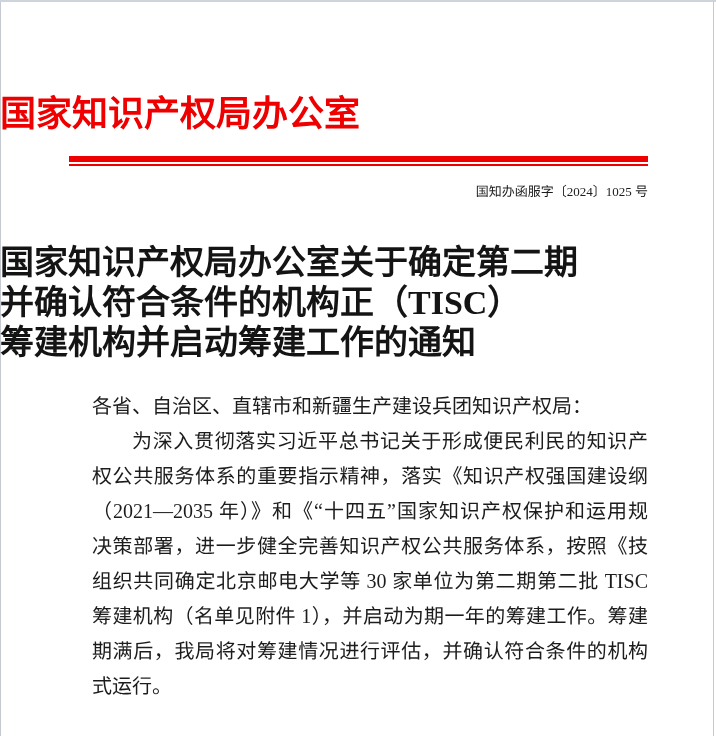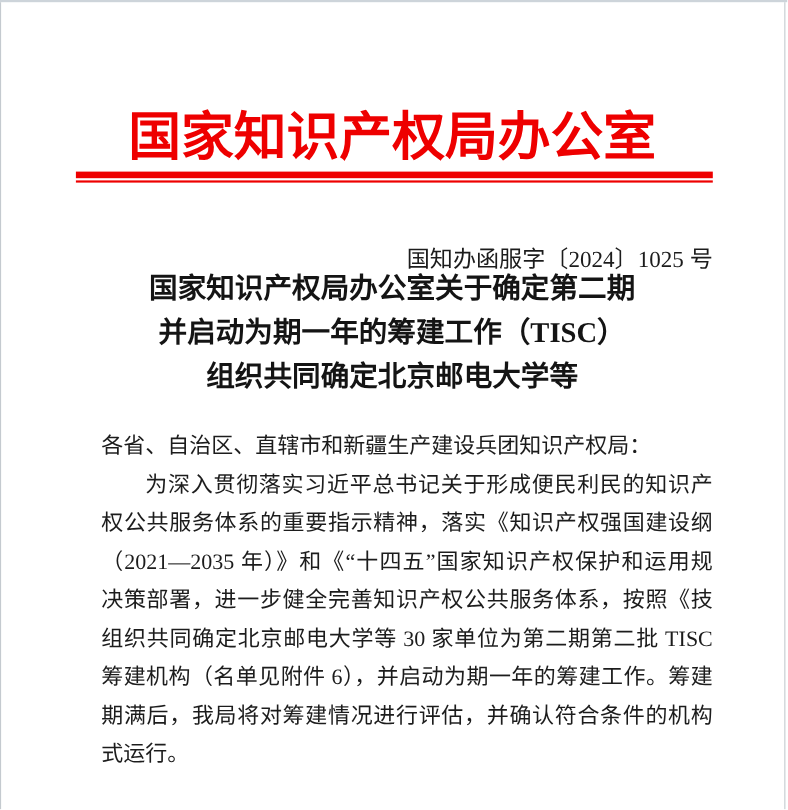--- a/index.html
+++ b/index.html
@@ -16,47 +16,46 @@
     font-family:"Liberation Serif","DejaVu Serif",serif;
     color:var(--ink);
   }
   
   .edge-top{position:absolute;top:0;left:0;width:716px;height:2px;background:#cdd4da;}
   .edge-left{position:absolute;top:2px;left:0;width:1px;height:734px;background:var(--page-edge);}
   .edge-right{position:absolute;top:2px;left:713px;width:1px;height:734px;background:var(--page-edge);}
 
   
   .issuer{
-    position:absolute;top:100px;left:0;width:713px;
-    text-align:center;
-    font-size:48px;line-height:52px;font-weight:700;
+    position:absolute;top:88px;left:0;width:713px;
+    text-align:left;
+    font-size:36px;line-height:52px;font-weight:700;
     color:var(--header-red);
     letter-spacing:0px;
     white-space:nowrap;
   }
   
   .red-rule{position:absolute;top:156px;left:69px;width:579px;}
   .red-rule .thick{height:6px;background:var(--header-red);}
   .red-rule .gap{height:2px;background:transparent;}
   .red-rule .thin{height:2px;background:var(--header-red);}
 
   
   .doc-no{
     position:absolute;top:180px;right:68px;
-    font-size:21px;line-height:24px;
+    font-size:13px;line-height:24px;
     color:var(--ink);
     white-space:nowrap;
-    margin-top:44px;
   }
 
   
   .title{
     position:absolute;top:243px;left:0;width:713px;
-    text-align:center;
-    font-size:26px;line-height:40px;font-weight:700;
+    text-align:left;
+    font-size:34px;line-height:40px;font-weight:700;
     color:#141414;
   }
   .title .t-line{white-space:nowrap;}
 
   
   .body-block{
     position:absolute;top:389px;left:92px;width:556px;
     font-size:20px;line-height:35px;
     color:var(--ink);
   }
@@ -79,29 +78,29 @@
   <div class="red-rule">
     <div class="thick"></div>
     <div class="gap"></div>
     <div class="thin"></div>
   </div>
 
   <div class="doc-no">国知办函服字〔2024〕1025 号</div>
 
   <div class="title">
     <div class="t-line">国家知识产权局办公室关于确定第二期</div>
-    <div class="t-line">并启动为期一年的筹建工作（TISC）</div>
-    <div class="t-line">组织共同确定北京邮电大学等</div>
+    <div class="t-line">并确认符合条件的机构正（TISC）</div>
+    <div class="t-line">筹建机构并启动筹建工作的通知</div>
   </div>
 
   <div class="body-block">
     <div class="b-line left">各省、自治区、直辖市和新疆生产建设兵团知识产权局：</div>
     <div class="b-line just ind">为深入贯彻落实习近平总书记关于形成便民利民的知识产</div>
     <div class="b-line just">权公共服务体系的重要指示精神，落实《知识产权强国建设纲要</div>
     <div class="b-line just">（2021—2035 年）》和《“十四五”国家知识产权保护和运用规划》</div>
     <div class="b-line just">决策部署，进一步健全完善知识产权公共服务体系，按照《技术</div>
     <div class="b-line just">组织共同确定北京邮电大学等 30 家单位为第二期第二批 TISC</div>
-    <div class="b-line just">筹建机构（名单见附件 6），并启动为期一年的筹建工作。筹建</div>
+    <div class="b-line just">筹建机构（名单见附件 1），并启动为期一年的筹建工作。筹建</div>
     <div class="b-line just">期满后，我局将对筹建情况进行评估，并确认符合条件的机构正</div>
     <div class="b-line left">式运行。</div>
   </div>
 
 </div>
 
 </body></html>

